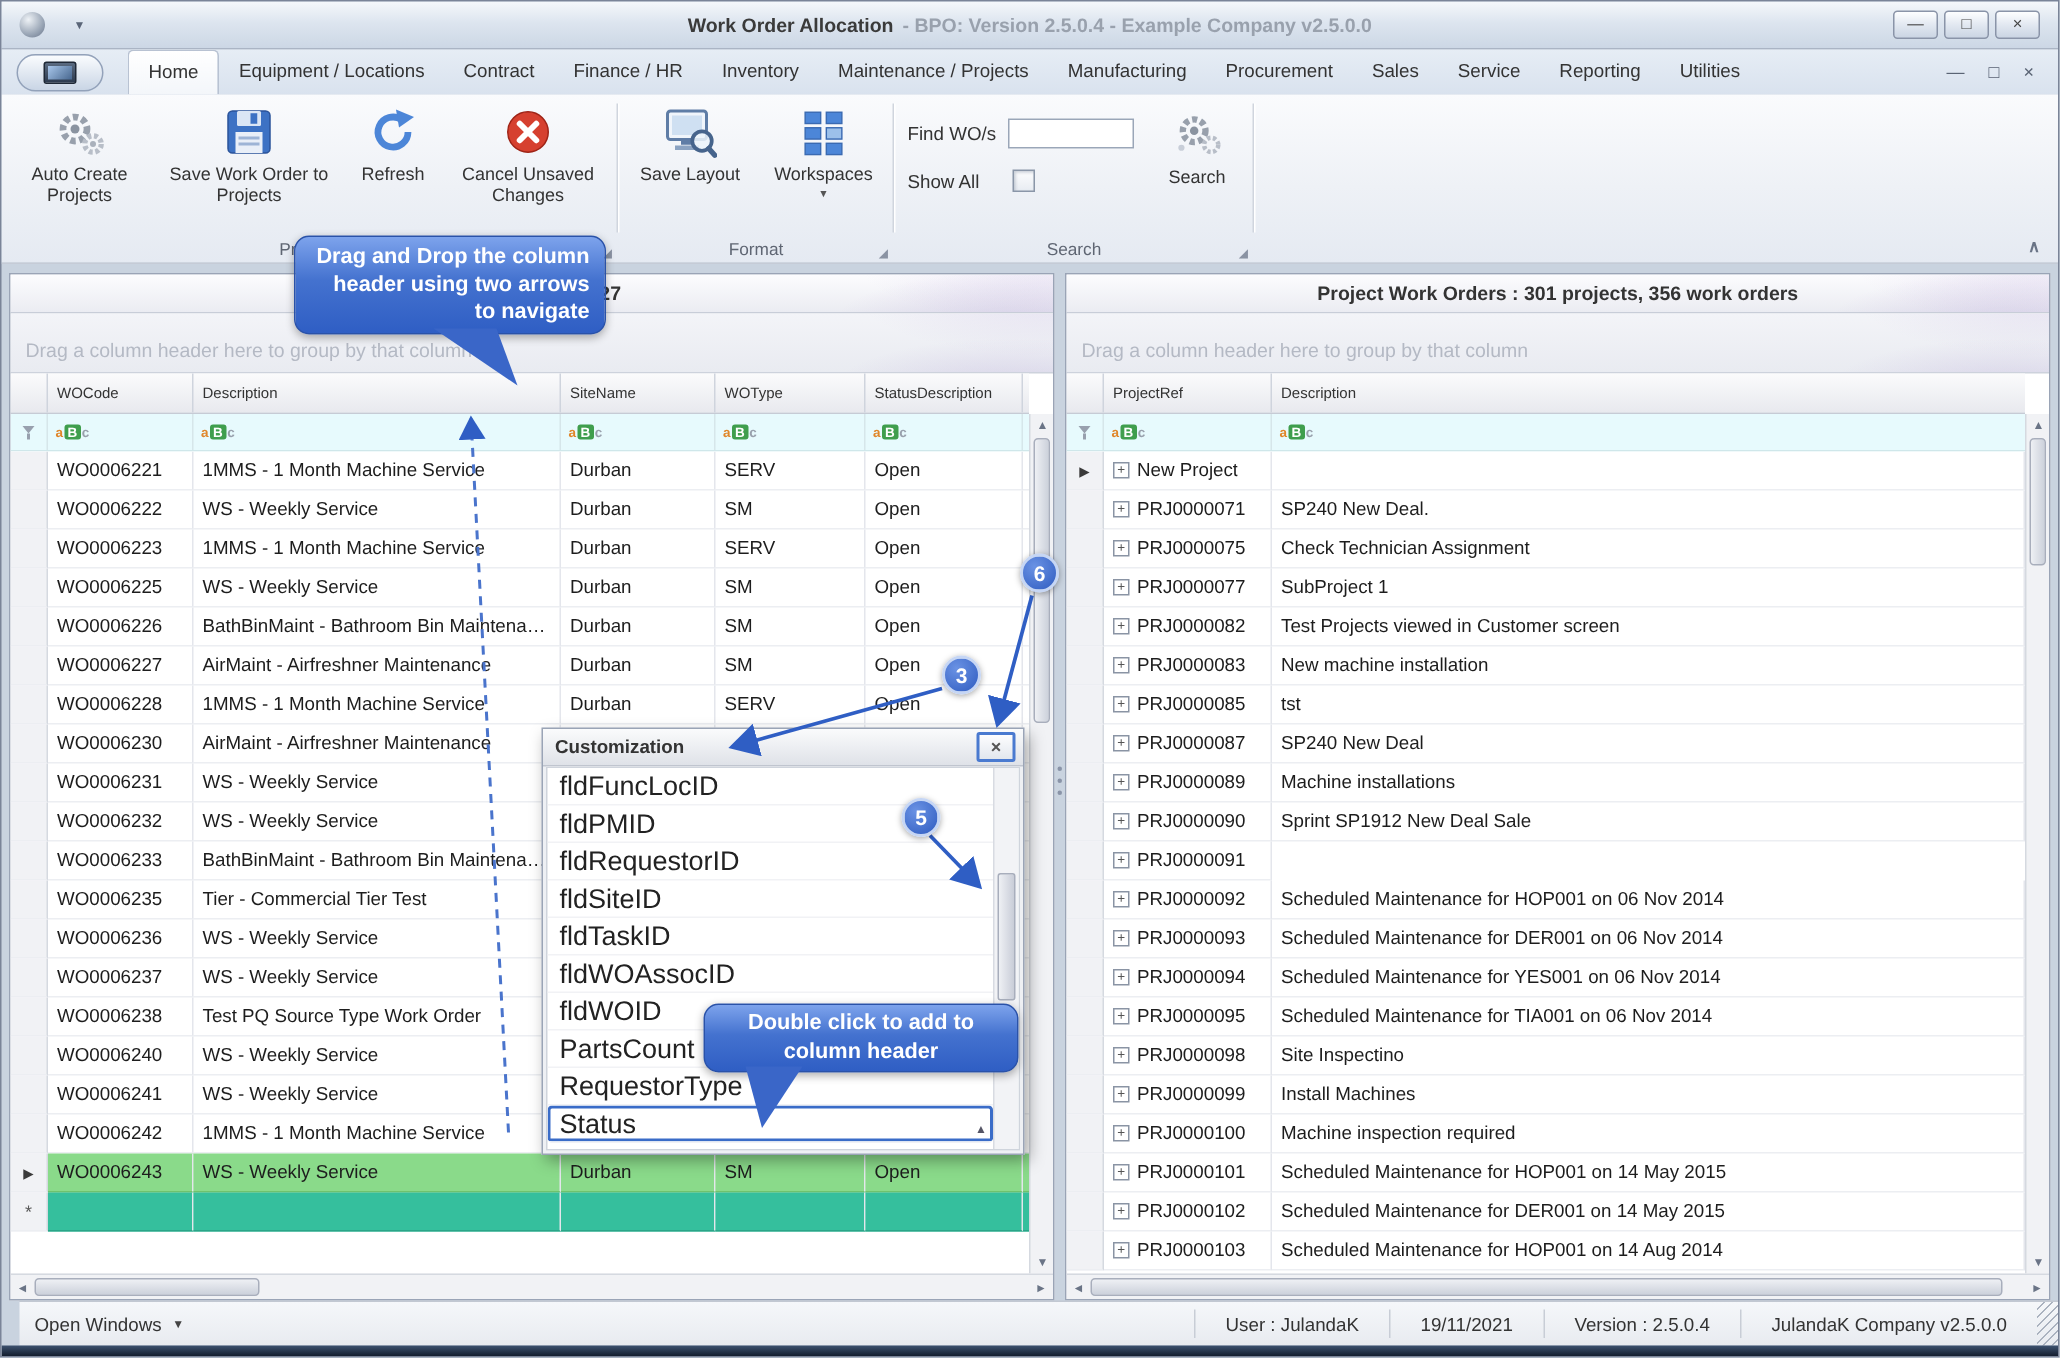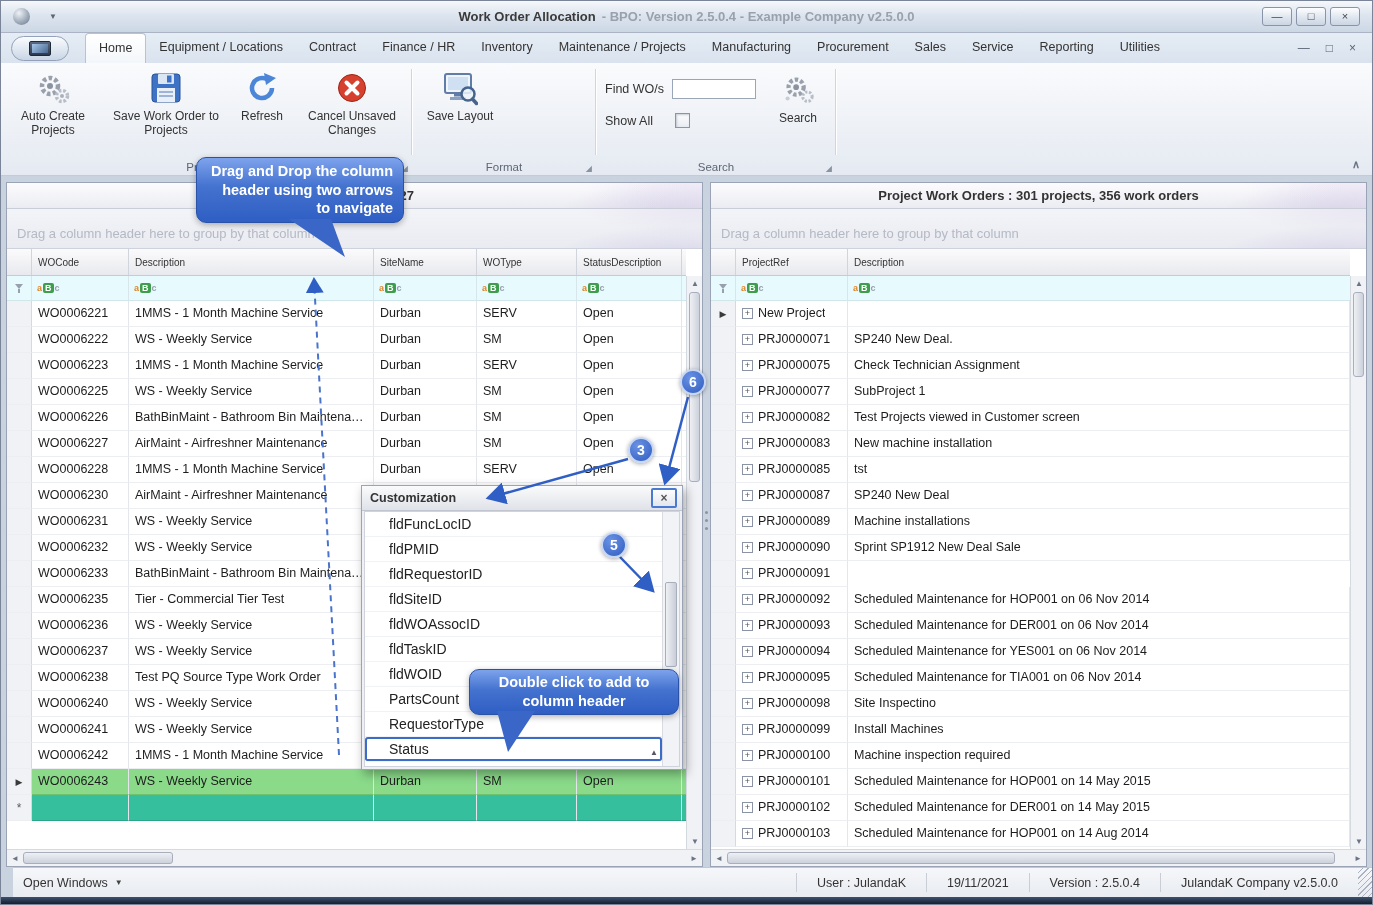--- a/index.html
+++ b/index.html
@@ -96,21 +96,21 @@
   .hthumb { position:absolute; top:2px; bottom:2px; background:linear-gradient(#eef0f4,#ccd1db); border:1px solid #a8aebc; border-radius:3px; }
   .splitter { position:absolute; left:702px; top:181px; bottom:37px; width:7px; }
   .split-dots { position:absolute; left:2px; top:48%; width:3px; height:3px; border-radius:50%; background:#8a94a8; box-shadow:0 8px 0 #8a94a8, 0 16px 0 #8a94a8; }
 
   
   .dialog { position:absolute; left:360px; top:484px; width:322px; height:285px; background:#eef0f4; border:1px solid #9aa4b6; box-shadow:3px 4px 10px rgba(0,0,0,0.35); z-index:40; }
   .dlg-title { height:25px; background:linear-gradient(#fafbfc,#dfe2e8); border-bottom:1px solid #c0c5cf; display:flex; align-items:center; padding:0 5px 0 8px; font-weight:bold; font-size:12.5px; color:#333; }
   .dlg-close { margin-left:auto; width:26px; height:20px; border:2px solid #4a7ad0; border-radius:2px; background:linear-gradient(#fdfdfe,#e2e7ee); display:flex; align-items:center; justify-content:center; font-size:12px; color:#555; cursor:default; }
   .dlg-body { position:absolute; top:25px; left:2px; right:2px; bottom:2px; background:#fff; border:1px solid #cfd4dc; display:flex; }
   .dlg-list { flex:1; overflow:hidden; }
-  .dlg-item { height:25px; line-height:24px; padding-left:24px; font-size:14px; color:#222; border-bottom:1px solid #f1f2f5; white-space:nowrap; }
+  .dlg-item { height:25px; line-height:24px; padding-left:8px; font-size:18px; color:#222; border-bottom:1px solid #f1f2f5; white-space:nowrap; }
   .dlg-item.hl { box-shadow:inset 0 0 0 2px #3a6cc8; border-radius:3px; background:#fff; }
   .dlg-scroll { width:17px; background:#f2f3f6; border-left:1px solid #d8dbe2; position:relative; }
   .dlg-thumb { position:absolute; left:2px; right:2px; top:70px; height:85px; background:linear-gradient(90deg,#eef0f4,#c9cdd8); border:1px solid #a8aebc; border-radius:2px; }
   .dlg-uparrow { position:absolute; right:24px; bottom:12px; font-size:8px; color:#556; }
 
   
   .callout { position:absolute; background:linear-gradient(#7da3ec,#4472cf 45%,#2f5ec4); border:1px solid #2a52a8; border-radius:10px; color:#fff; font-weight:bold; font-size:14.5px; line-height:1.3; text-align:center; display:flex; align-items:center; justify-content:center; padding:6px 10px; z-index:55; box-shadow:0 2px 6px rgba(0,0,0,0.3); }
   #callout1 { left:195px; top:156px; width:208px; height:66px;text-align:right; }
   #callout2 { left:468px; top:668px; width:210px; height:46px;text-align:center; }
   .badge { position:absolute; width:26px; height:26px; border-radius:50%; background:radial-gradient(circle at 35% 30%, #6a92e4, #2f5cc0); border:2px solid #c6d6f4; color:#fff; font-weight:bold; font-size:14px; display:flex; align-items:center; justify-content:center; z-index:70; box-shadow:0 1px 4px rgba(0,0,0,0.35); }
@@ -229,20 +229,36 @@
           <svg width="36" height="36" viewBox="0 0 36 36">
             <rect x="3" y="4" width="26" height="19" rx="2" fill="#f0f5fb" stroke="#5f7da6" stroke-width="2"></rect>
             <rect x="6" y="7" width="20" height="13" fill="#cfe0f2"></rect>
             <rect x="12" y="23" width="8" height="3.5" fill="#5f7da6"></rect>
             <rect x="8" y="27" width="16" height="3" fill="#8ba3c2"></rect>
             <circle cx="26" cy="24" r="6.5" fill="rgba(235,243,250,0.85)" stroke="#46648c" stroke-width="2.5"></circle>
             <line x1="30.5" y1="29" x2="34.5" y2="33.5" stroke="#46648c" stroke-width="3.5" stroke-linecap="round"></line>
           </svg>
         </span>
         <span>Save Layout</span>
+      </div>
+      <div class="rbtn" style="left:94px;width:84px">
+        <span class="ricon">
+          <svg width="32" height="34" viewBox="0 0 34 34">
+            <g fill="#4c86d8" stroke="#3a6ab2">
+              <rect x="4" y="3" width="11" height="8"></rect>
+                <rect x="19" y="3" width="11" height="8"></rect>
+              <rect x="4" y="14" width="11" height="8"></rect>
+                <rect x="19" y="14" width="11" height="8" fill="#9cc0ea"></rect>
+              <rect x="4" y="25" width="11" height="8"></rect>
+                <rect x="19" y="25" width="11" height="8"></rect>
+            </g>
+          </svg>
+        </span>
+        <span>Workspaces</span>
+        <span style="font-size:7px;color:#555">▼</span>
       </div>
       <div class="glabel">Format</div>
       <span class="launcher">◢</span>
     </div>
 
     <div class="rgroup" id="grp-search">
       <div class="find-row">
         <span>Find WO/s</span>
         <input class="find-input" type="text" style="">
       </div>
@@ -749,22 +765,22 @@
     <div class="dlg-title">
       <span>Customization</span>
       <span class="dlg-close">×</span>
     </div>
     <div class="dlg-body">
       <div class="dlg-list">
           <div class="dlg-item">fldFuncLocID</div>
           <div class="dlg-item">fldPMID</div>
           <div class="dlg-item">fldRequestorID</div>
           <div class="dlg-item">fldSiteID</div>
+          <div class="dlg-item">fldTaskID</div>
           <div class="dlg-item">fldWOAssocID</div>
-          <div class="dlg-item">fldTaskID</div>
           <div class="dlg-item">fldWOID</div>
           <div class="dlg-item">PartsCount</div>
           <div class="dlg-item">RequestorType</div>
           <div class="dlg-item hl">Status</div>
         </div>
       <div class="dlg-scroll">
         <div class="dlg-thumb"></div>
       </div>
     </div>
     <span class="dlg-uparrow">▲</span>

